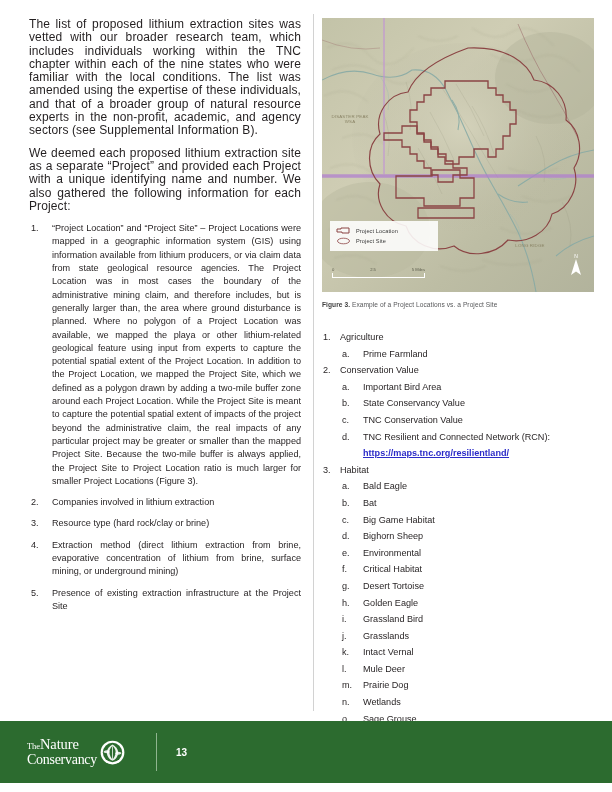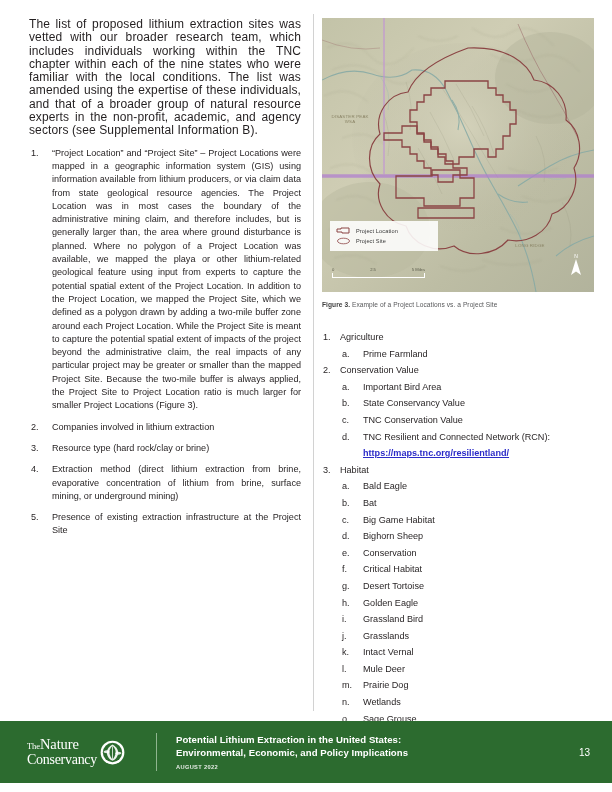--- a/index.html
+++ b/index.html
@@ -289,33 +289,34 @@
   .footer-date {
     color: #e6ece6;
     font-size: 5.7px;
     font-weight: bold;
     letter-spacing: 0.06em;
     margin-top: 5px;
   }
   .footer-page {
     color: #ffffff;
     font-size: 10px;
-    font-weight: normal;
+    font-weight: bold;
     margin-right: 22px;
   }
 </style>
 </head>
 <body>
 
 <div class="page">
 
   <div class="content">
 
     <div class="col-left">
       <p class="body">The list of proposed lithium extraction sites was vetted with our broader research team, which includes individuals working within the TNC chapter within each of the nine states who were familiar with the local conditions. The list was amended using the expertise of these individuals, and that of a broader group of natural resource experts in the non-profit, academic, and agency sectors (see Supplemental Information B).</p>
+      <p class="body">We deemed each proposed lithium extraction site as a separate “Project” and provided each Project with a unique identifying name and number. We also gathered the following information for each Project:</p>
 
       <ol class="numlist">
         <li>
           <span class="marker">1.</span>
           <span>“Project Location” and “Project Site” – Project Locations were mapped in a geographic information system (GIS) using information available from lithium producers, or via claim data from state geological resource agencies. The Project Location was in most cases the boundary of the administrative mining claim, and therefore includes, but is generally larger than, the area where ground disturbance is planned. Where no polygon of a Project Location was available, we mapped the playa or other lithium-related geological feature using input from experts to capture the potential spatial extent of the Project Location. In addition to the Project Location, we mapped the Project Site, which we defined as a polygon drawn by adding a two-mile buffer zone around each Project Location. While the Project Site is meant to capture the potential spatial extent of impacts of the project beyond the administrative claim, the real impacts of any particular project may be greater or smaller than the mapped Project Site. Because the two-mile buffer is always applied, the Project Site to Project Location ratio is much larger for smaller Project Locations (Figure 3).</span>
         </li>
         <li>
           <span class="marker">2.</span>
           <span>Companies involved in lithium extraction</span>
         </li>
@@ -528,21 +529,21 @@
         </li>
 
         <li>
           <span class="marker">3.</span>
           <span>Habitat</span>
           <ol class="inner" id="habitat-list">
               <li><span class="marker">a.</span><span>Bald Eagle</span></li>
               <li><span class="marker">b.</span><span>Bat</span></li>
               <li><span class="marker">c.</span><span>Big Game Habitat</span></li>
               <li><span class="marker">d.</span><span>Bighorn Sheep</span></li>
-              <li><span class="marker">e.</span><span>Conservation</span></li>
+              <li><span class="marker">e.</span><span>Environmental</span></li>
               <li><span class="marker">f.</span><span>Critical Habitat</span></li>
               <li><span class="marker">g.</span><span>Desert Tortoise</span></li>
               <li><span class="marker">h.</span><span>Golden Eagle</span></li>
               <li><span class="marker">i.</span><span>Grassland Bird</span></li>
               <li><span class="marker">j.</span><span>Grasslands</span></li>
               <li><span class="marker">k.</span><span>Intact Vernal</span></li>
               <li><span class="marker">l.</span><span>Mule Deer</span></li>
               <li><span class="marker">m.</span><span>Prairie Dog</span></li>
               <li><span class="marker">n.</span><span>Wetlands</span></li>
               <li><span class="marker">o.</span><span>Sage Grouse</span></li>
@@ -566,21 +567,16 @@
         <circle cx="20" cy="20" r="19" fill="#ffffff"></circle>
         <circle cx="20" cy="20" r="15.5" fill="#2c6b2f"></circle>
         <path d="M20 7 C25 10 29 14 29 20 C29 27 24 32 20 33 C16 32 11 27 11 20 C11 14 15 10 20 7 Z" fill="#ffffff" opacity="0.92"></path>
         <path d="M20 9 C23 12 25 15 25 19 C25 24 22 29 20 31 C18 29 15 24 15 19 C15 15 17 12 20 9 Z" fill="#2c6b2f"></path>
         <path d="M19.4 10 L20.6 10 L20.6 31 L19.4 31 Z" fill="#ffffff"></path>
         <path d="M6 18 Q12 14 16 19 Q12 23 6 20 Z" fill="#ffffff" opacity="0.85"></path>
         <path d="M34 22 Q28 26 24 21 Q28 17 34 20 Z" fill="#ffffff" opacity="0.85"></path>
       </svg>
     </div>
     <div class="footer-sep"></div>
-    <div class="footer-text">
-      <div class="footer-title">Potential Lithium Extraction in the United States:</div>
-      <div class="footer-title">Environmental, Economic, and Policy Implications</div>
-      <div class="footer-date">AUGUST 2022</div>
-    </div>
     <div class="footer-page">13</div>
   </div>
 
 </div>
 
 </body></html>

